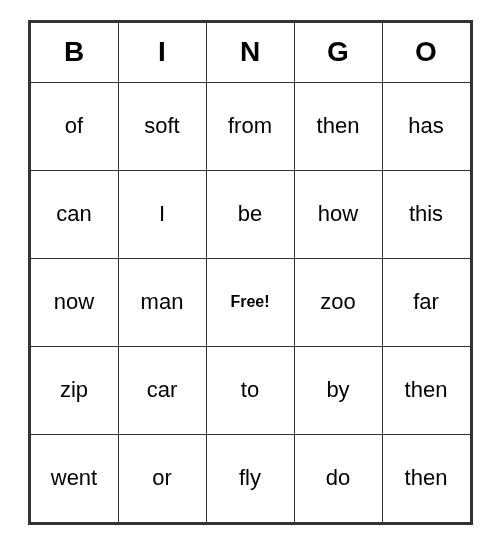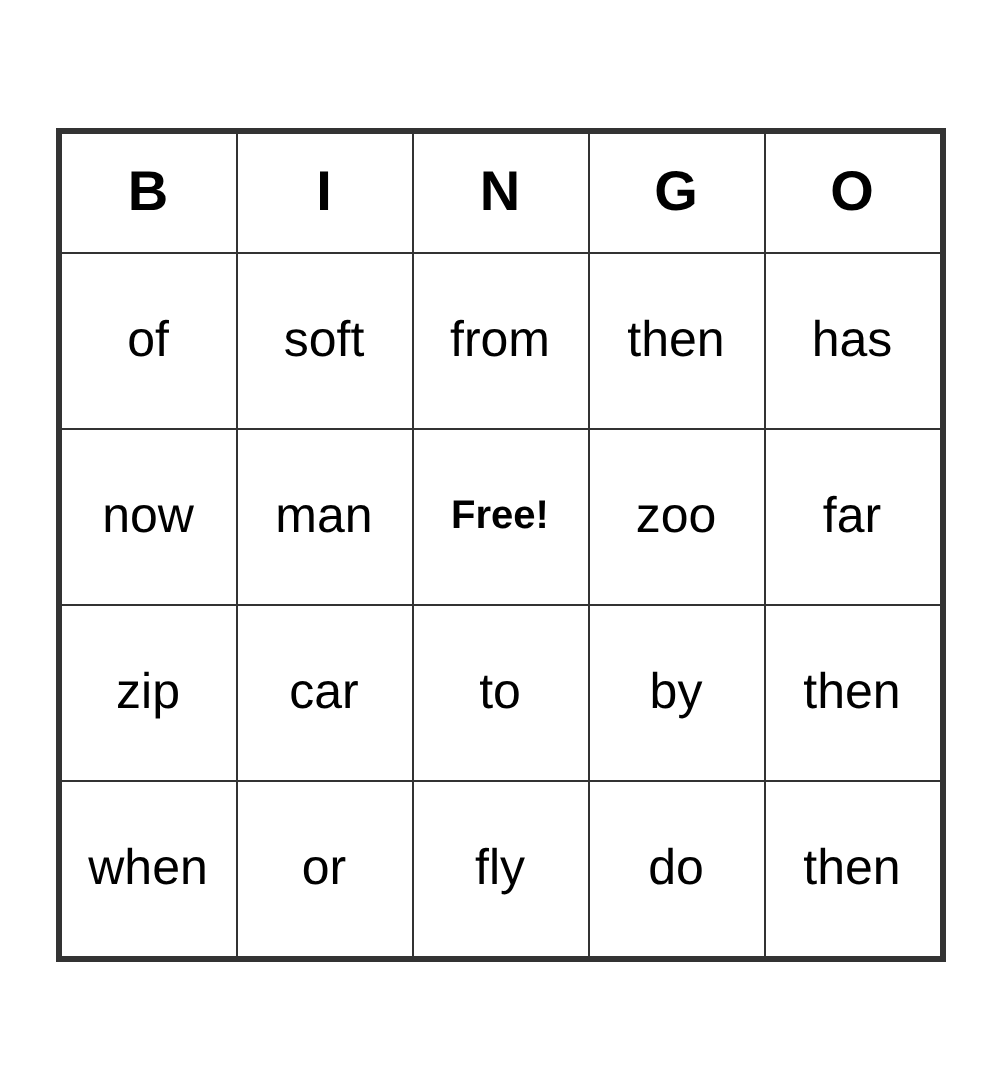--- a/index.html
+++ b/index.html
@@ -26,32 +26,32 @@
     table {
       border-collapse: collapse;
     }
 
     td, th {
       border: 1px solid #333;
       width: 88px;
       height: 88px;
       text-align: center;
       vertical-align: middle;
-      font-size: 25px;
+      font-size: 22px;
     }
 
     th {
       font-size: 28px;
       font-weight: bold;
       height: 60px;
       border: 1px solid #333;
     }
 
     .free-cell {
-      font-size: 20px;
+      font-size: 16px;
       font-weight: bold;
     }
   </style>
 </head>
 <body>
 
 <div class="bingo-card">
   <table>
     <thead>
       <tr>
@@ -64,35 +64,42 @@
     </thead>
     <tbody id="bingo-body">
     <tr>
           <td>of</td>
           <td>soft</td>
           <td>from</td>
           <td>then</td>
           <td>has</td>
         </tr>
         <tr>
+          <td>can</td>
+          <td>I</td>
+          <td>be</td>
+          <td>how</td>
+          <td>this</td>
+        </tr>
+        <tr>
           <td>now</td>
           <td>man</td>
           <td class="free-cell">Free!</td>
           <td>zoo</td>
           <td>far</td>
         </tr>
         <tr>
           <td>zip</td>
           <td>car</td>
           <td>to</td>
           <td>by</td>
           <td>then</td>
         </tr>
         <tr>
-          <td>when</td>
+          <td>went</td>
           <td>or</td>
           <td>fly</td>
           <td>do</td>
           <td>then</td>
         </tr>
       </tbody>
   </table>
 </div>
 
 </body></html>

